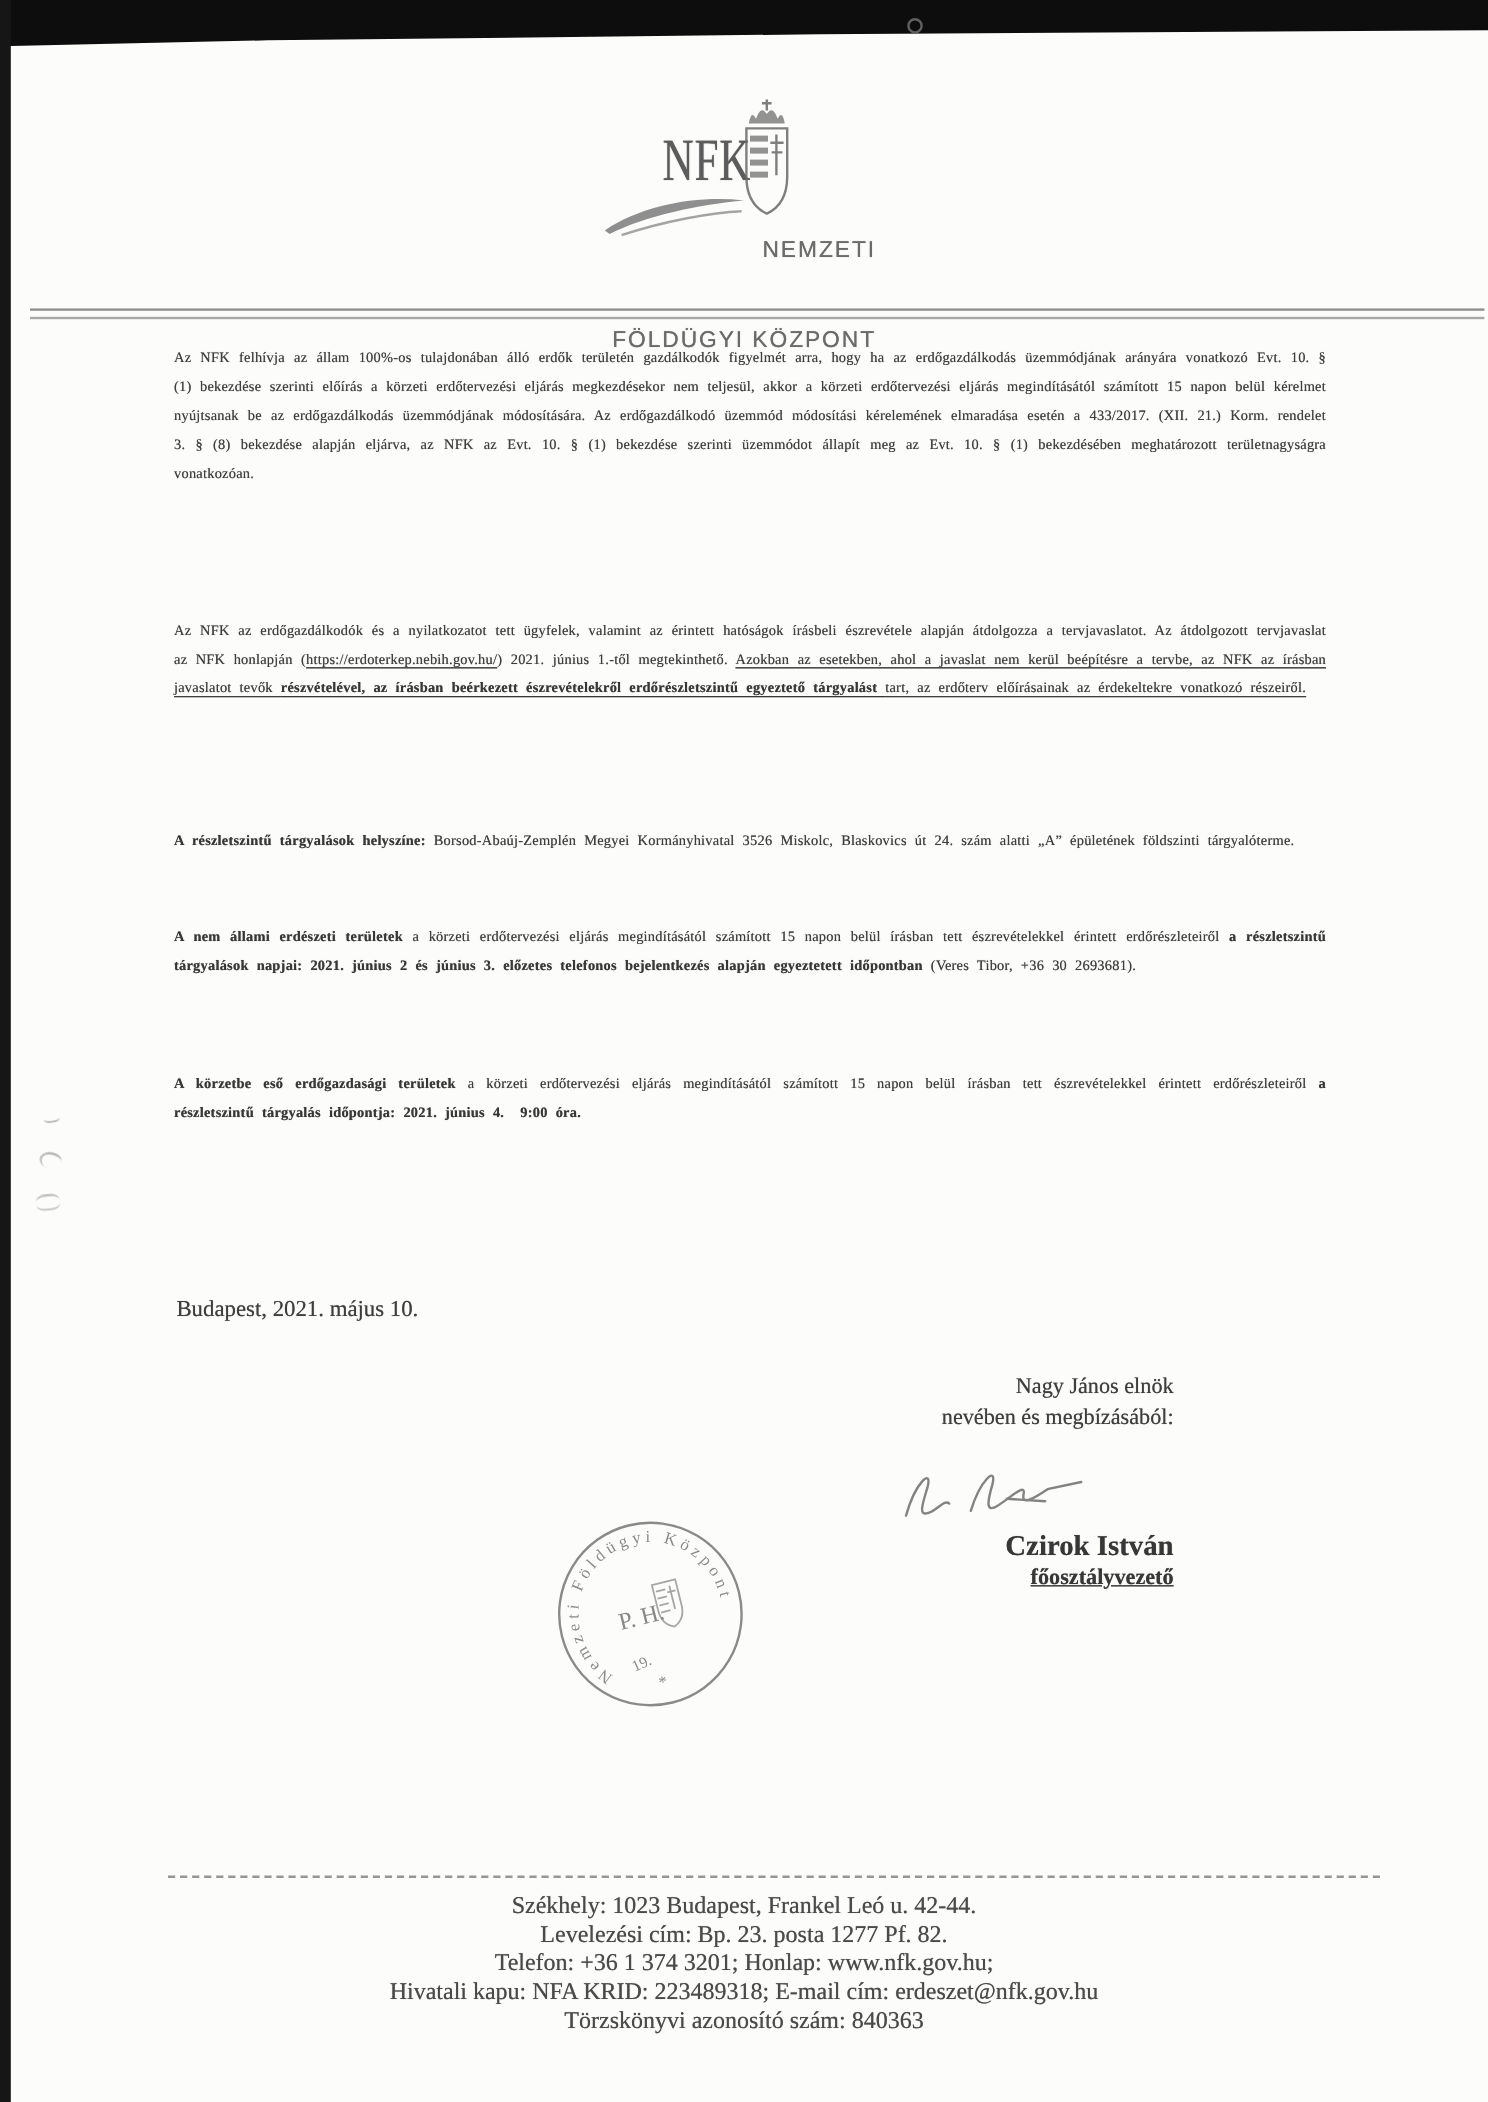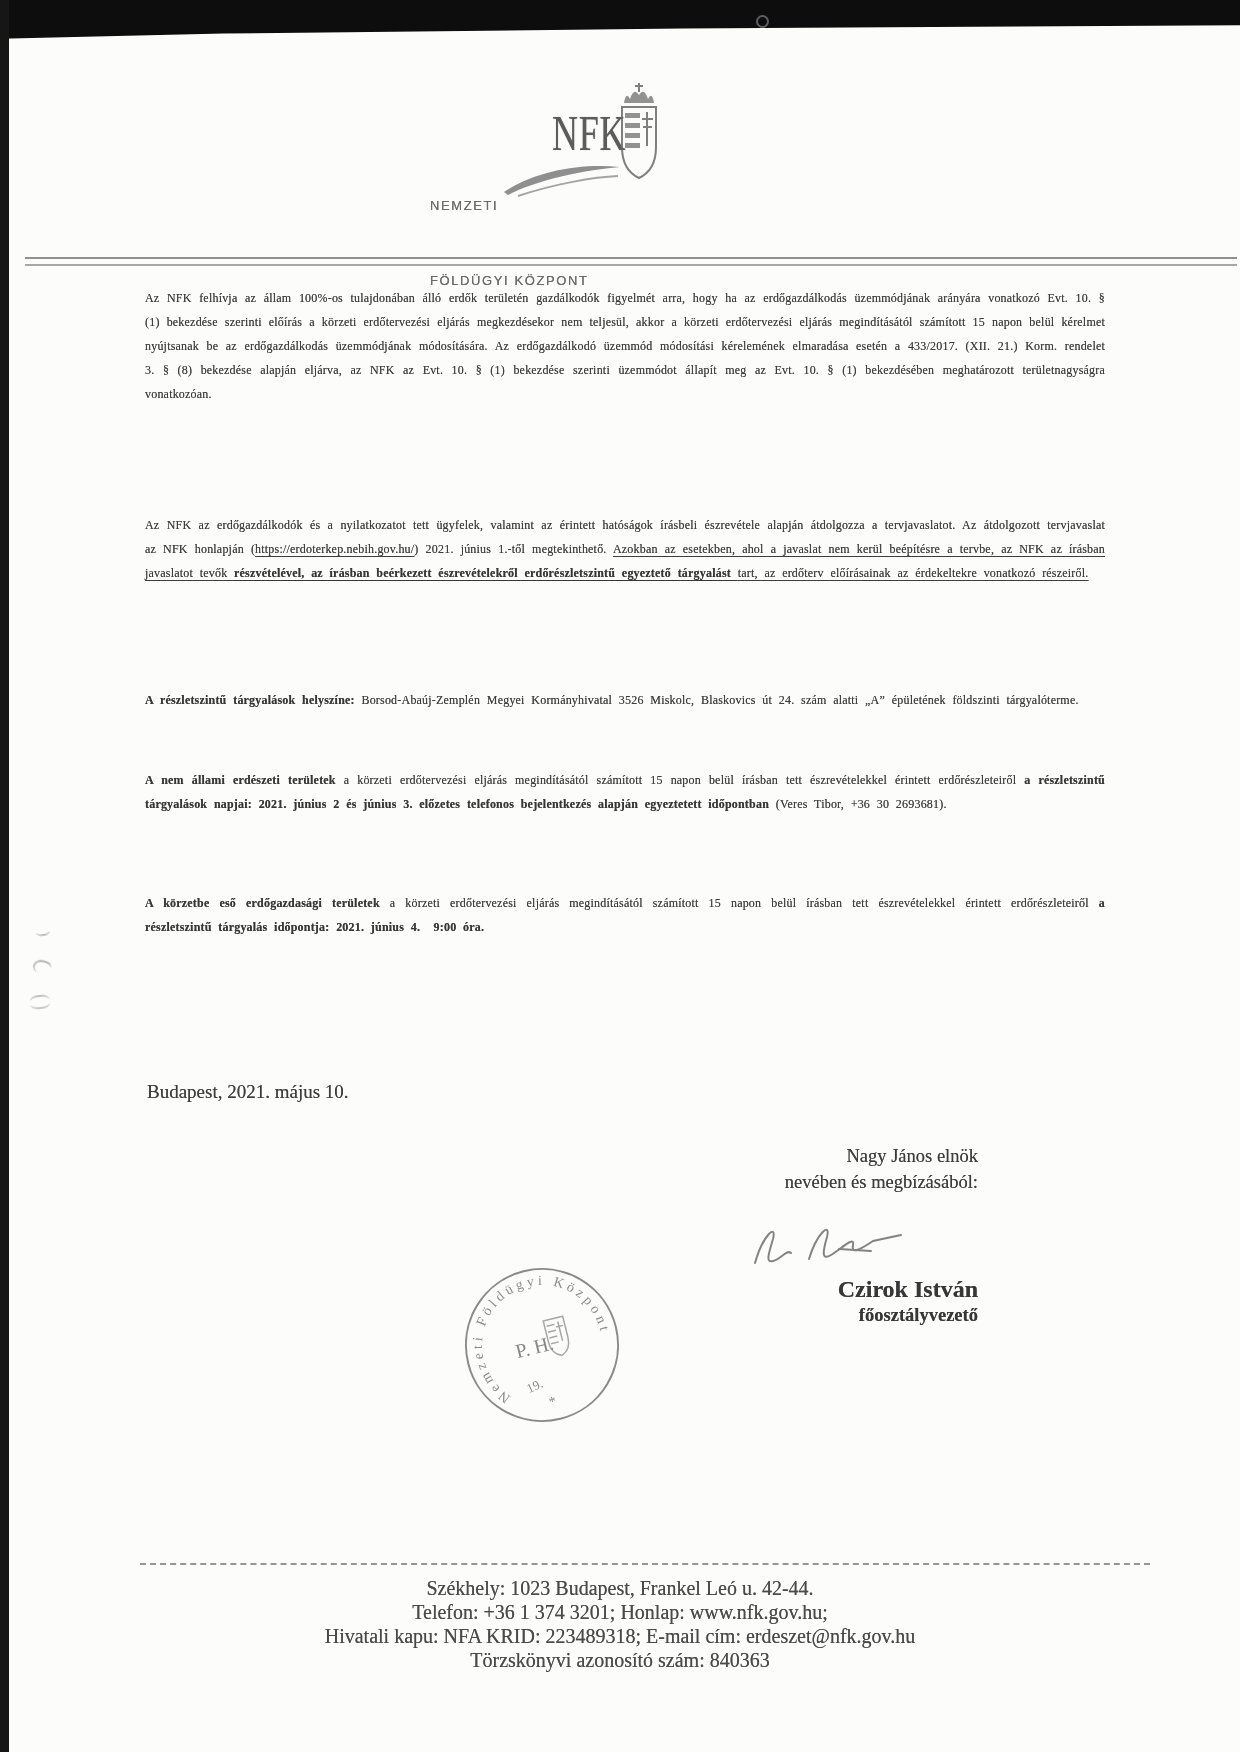--- a/index.html
+++ b/index.html
@@ -28,23 +28,23 @@
   
   .header{position:absolute;left:430px;top:82px;width:300px;height:155px;}
   .logo-text{
     position:absolute;left:122px;top:22px;
     font-size:50px;color:#5c5c5c;letter-spacing:1px;
     transform:scaleX(.72);transform-origin:left top;
     text-shadow:0 0 1px #777;
   }
   .arms{position:absolute;left:186px;top:0;opacity:.85;}
   .swoosh{position:absolute;left:72px;top:80px;opacity:.85;}
-  .orgline{position:absolute;width:100%;text-align:left;
+  .orgline{position:absolute;width:100%;text-align:right;
     font-family:"Liberation Sans","DejaVu Sans",sans-serif;
-    font-size:13px;letter-spacing:1.6px;color:#6b6b6b;}
+    font-size:19px;letter-spacing:1.6px;color:#6b6b6b;}
   .org1{top:116px;}
   .org2{top:143px;margin-top:48px;}
   .rule{
     position:absolute;left:25px;top:257px;width:1212px;height:5px;
     border-top:2px solid #7e7e7e;border-bottom:2px solid #9a9a9a;opacity:.85;
   }
 
   
   .para{
     position:absolute;left:145px;width:960px;margin:0;
@@ -54,21 +54,21 @@
   .b{font-weight:700;color:#373737;}
   .u{text-decoration:underline;text-underline-offset:3px;text-decoration-thickness:1px;}
   .p1{top:286px;} .p2{top:513px;} .p3{top:688px;} .p4{top:768px;} .p5{top:891px;}
 
   .dateline{position:absolute;left:147px;top:1081px;font-size:19px;}
 
   
   .sig{position:absolute;left:678px;top:1143px;width:300px;text-align:right;font-size:18.5px;line-height:26px;}
   .sig-svg{display:block;margin:20px auto 0;opacity:.85;}
   .sig-name{font-weight:700;font-size:24px;margin-top:6px;color:#373737;}
-  .sig-title{font-weight:700;font-size:18.5px;color:#373737;}
+  .sig-title{font-weight:700;font-size:18.5px;color:#373737;text-decoration:underline;}
 
   
   .stamp{position:absolute;left:457px;top:1260px;opacity:.8;filter:blur(.3px);}
 
   
   .footer-rule{position:absolute;left:140px;top:1563px;width:1010px;border-top:2px dashed #7d7d7d;opacity:.8;}
   .footer{position:absolute;left:0;top:1576px;width:1240px;text-align:center;
     font-size:20px;line-height:24px;color:#4a4a4a;}
   .footer div{white-space:nowrap;}
   .flink{color:#4a4a4a;text-decoration:none;}
@@ -158,18 +158,19 @@
           <line x1="11" y1="9" x2="18" y2="9"></line>
       </g>
       <text x="60" y="128" font-size="13" fill="#6e6e6e" transform="rotate(-10 64 124)" font-family="Liberation Serif, DejaVu Serif, serif">19.</text>
       <text x="78" y="147" font-size="14" fill="#6e6e6e">*</text>
     </g>
   </svg>
 
   <div class="footer-rule"></div>
   <div class="footer scan-text">
     <div>Székhely: 1023 Budapest, Frankel Leó u. 42-44.</div>
+    <div>Levelezési cím: Bp. 23. posta 1277 Pf. 82.</div>
     <div><span>Telefon: +36 1 374 3201; Honlap: </span><span class="flink">www.nfk.gov.hu</span><span>;</span></div>
     <div><span>Hivatali kapu: NFA KRID: 223489318; E-mail cím: </span><span class="flink">erdeszet@nfk.gov.hu</span></div>
     <div>Törzskönyvi azonosító szám: 840363</div>
   </div>
 
 </div>
 
 </body></html>

